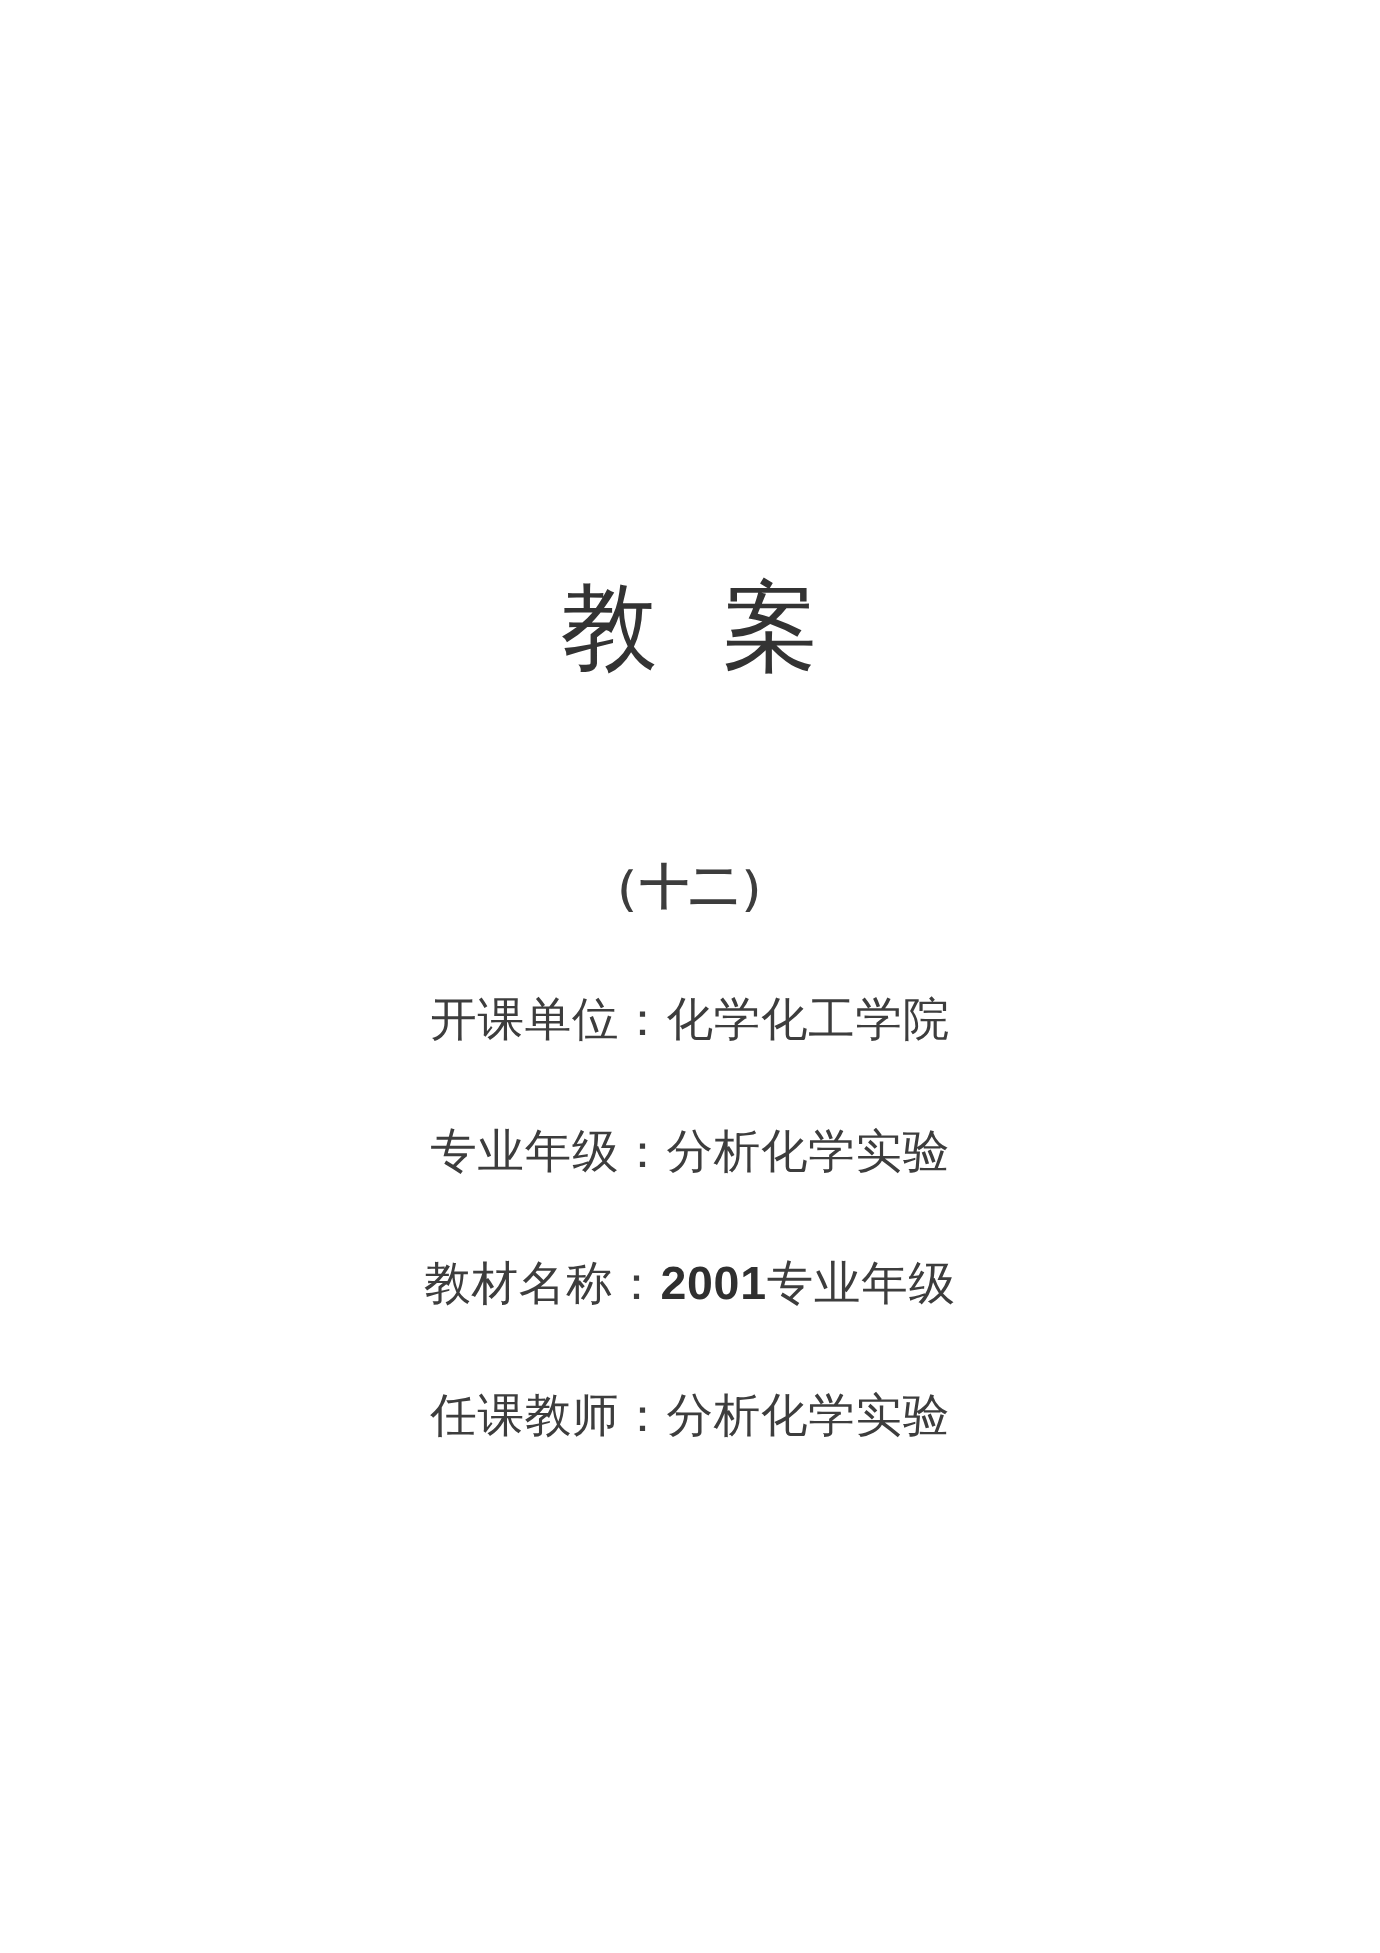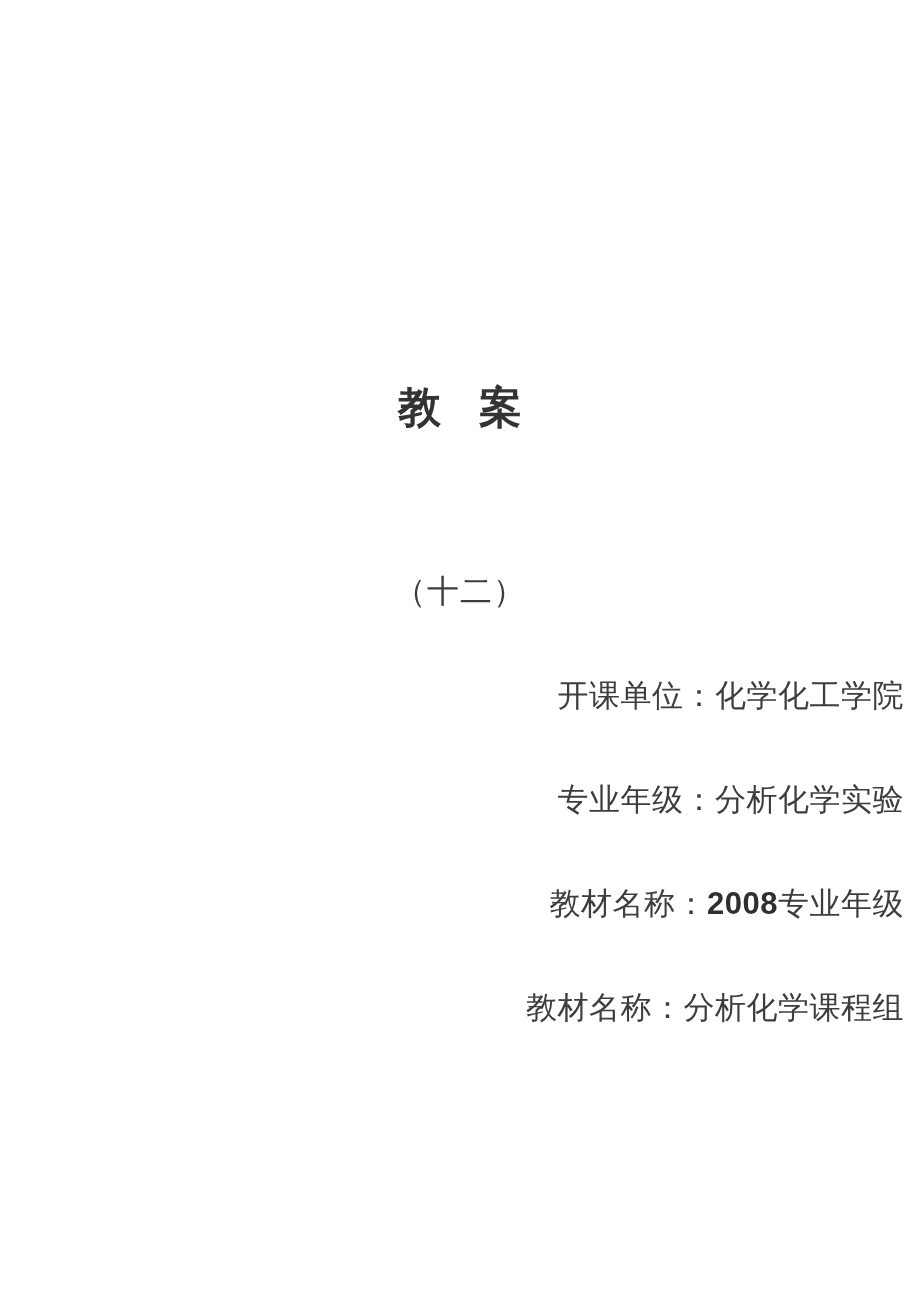--- a/index.html
+++ b/index.html
@@ -17,56 +17,55 @@
     color: #3a3a3a;
     overflow: hidden;
   }
   .doc-title {
     position: absolute;
     top: 386px;
     left: 0;
     width: 100%;
     margin: 0;
     text-align: center;
-    font-size: 43px;
-    font-weight: 700;
+    font-size: 64px;
+    font-weight: 400;
     line-height: 1;
     word-spacing: 26px;
     white-space: pre;
     color: #333333;
   }
   .doc-subtitle {
     position: absolute;
     top: 575px;
     left: 0;
     width: 100%;
     margin: 0;
     text-align: center;
     font-size: 32px;
-    font-weight: 400;
+    font-weight: 700;
     line-height: 1;
     letter-spacing: 1px;
     color: #3d3d3d;
   }
   .info-block {
     position: absolute;
     top: 636px;
     left: 0;
     width: 100%;
     text-align: center;
     font-size: 31px;
     font-weight: 400;
     color: #3d3d3d;
   }
   .info-line {
-    margin: 16px;
+    margin: 0;
     height: 88px;
     line-height: 88px;
     letter-spacing: 0.5px;
-    text-align: right;
   }
   .num {
     font-weight: 600;
     color: #2f2f2f;
   }
 </style>
 </head>
 <body>
 
 <div class="page">
@@ -74,20 +73,20 @@
   <h1 class="doc-title">教 案</h1>
 
   <div class="doc-subtitle">（十二）</div>
 
   <div class="info-block">
 
     <p class="info-line"><span>开课单位：化学化工学院</span></p>
 
     <p class="info-line"><span>专业年级：分析化学实验</span></p>
 
-    <p class="info-line"><span>教材名称：</span><span class="num">2008</span><span>专业年级</span></p>
+    <p class="info-line"><span>教材名称：</span><span class="num">2001</span><span>专业年级</span></p>
 
-    <p class="info-line"><span>教材名称：分析化学课程组</span></p>
+    <p class="info-line"><span>任课教师：分析化学实验</span></p>
 
 
   </div>
 
 </div>
 
 </body></html>

